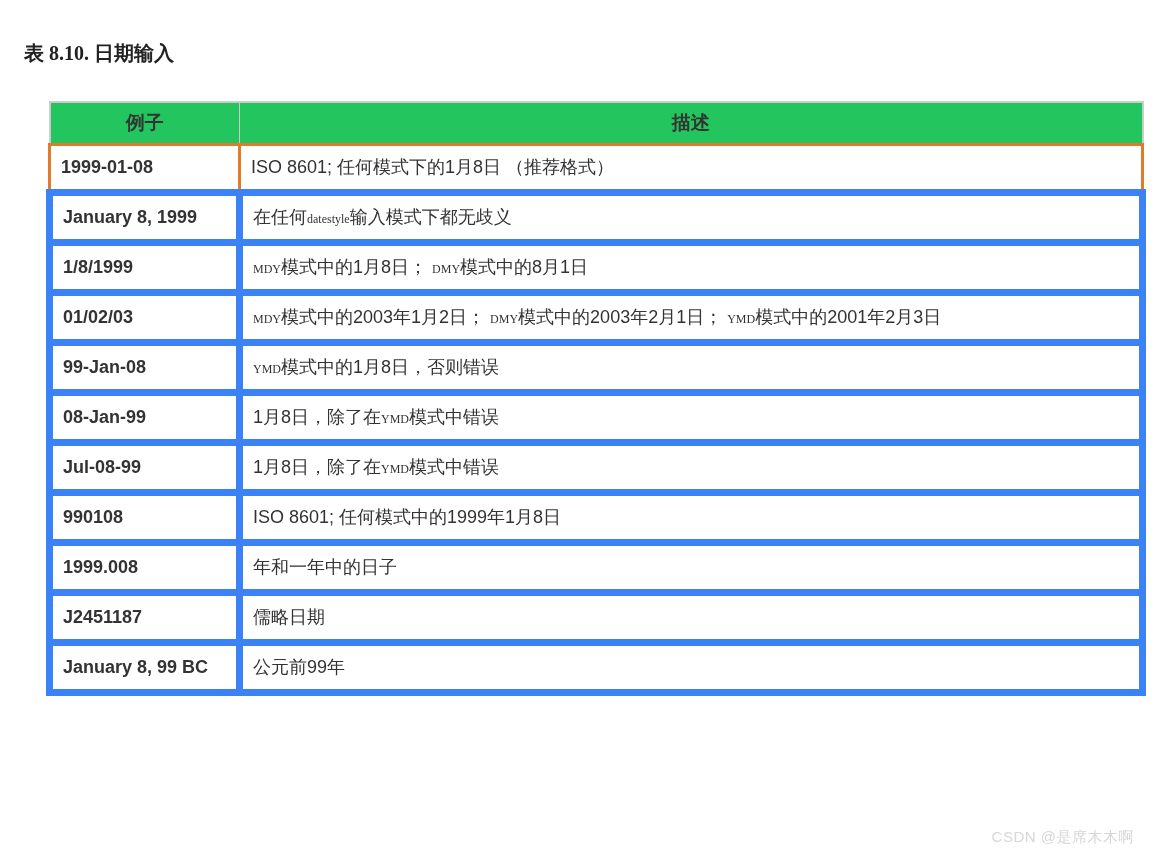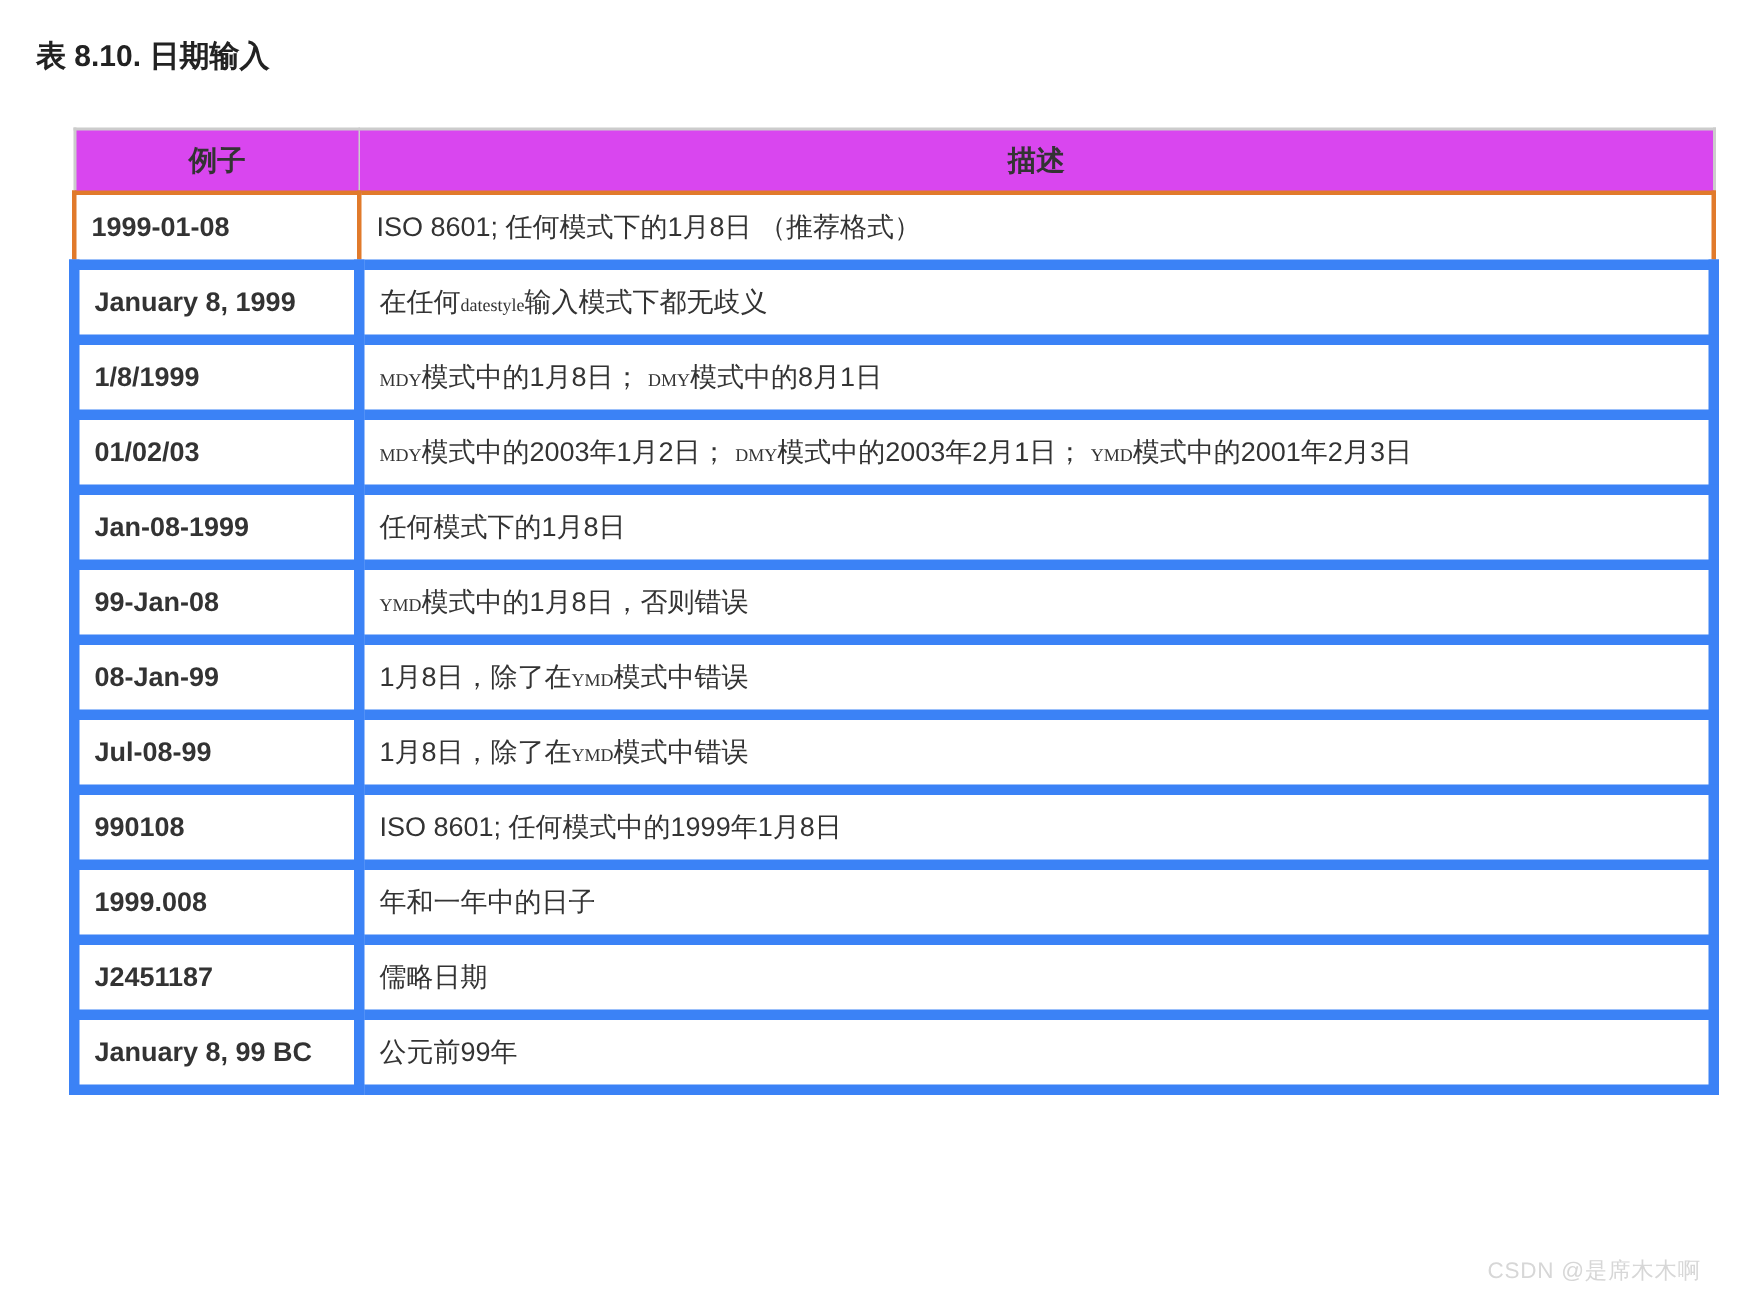--- a/index.html
+++ b/index.html
@@ -9,32 +9,33 @@
     font-family: -apple-system, "Helvetica Neue", Arial, "PingFang SC", "Microsoft YaHei", sans-serif;
     background: #ffffff;
     color: #333333;
     font-size: 18px;
     width: 1164px;
   }
   .title {
     font-weight: 700;
     font-size: 20px;
     color: #222222;
-    margin: 4px 0 34px 0;
+    margin: 20px 0 34px 0;
+    font-family: Liberation Serif, serif;
   }
   .table-wrap {
     padding-left: 22px;
   }
   table {
     border-collapse: collapse;
     width: 1100px;
     border: 2px solid #cccccc;
   }
   th {
-    background: #d946ef;
+    background: #22c55e;
     font-weight: 700;
     text-align: center;
     border: 1px solid #cccccc;
     padding: 7px 10px;
     font-size: 19px;
     color: #333;
   }
   td {
     border: 7px solid #3b82f6;
     padding: 8px 10px;
@@ -48,21 +49,21 @@
     font-family: Liberation Serif, serif;
     font-size: 12px;
   }
   .hl-cell {
     border: 3px solid #e17a2b !important;
     position: relative;
   }
   .watermark {
     position: fixed;
     right: 30px;
-    bottom: 6px;
+    bottom: 16px;
     color: #d7d7d7;
     font-size: 15px;
     letter-spacing: 0.5px;
     pointer-events: none;
   }
 </style>
 </head>
 <body>
 
 <div class="title">表 8.10. 日期输入</div>
@@ -86,24 +87,20 @@
         </tr>
         <tr>
           <td>1/8/1999</td>
           <td><span class="code">MDY</span><span>模式中的1月8日； </span><span class="code">DMY</span><span>模式中的8月1日</span></td>
         </tr>
         <tr>
           <td>01/02/03</td>
           <td><span class="code">MDY</span><span>模式中的2003年1月2日； </span><span class="code">DMY</span><span>模式中的2003年2月1日； </span><span class="code">YMD</span><span>模式中的2001年2月3日</span></td>
         </tr>
         <tr>
-          <td>Jan-08-1999</td>
-          <td><span>任何模式下的1月8日</span></td>
-        </tr>
-        <tr>
           <td>99-Jan-08</td>
           <td><span class="code">YMD</span><span>模式中的1月8日，否则错误</span></td>
         </tr>
         <tr>
           <td>08-Jan-99</td>
           <td><span>1月8日，除了在</span><span class="code">YMD</span><span>模式中错误</span></td>
         </tr>
         <tr>
           <td>Jul-08-99</td>
           <td><span>1月8日，除了在</span><span class="code">YMD</span><span>模式中错误</span></td>

